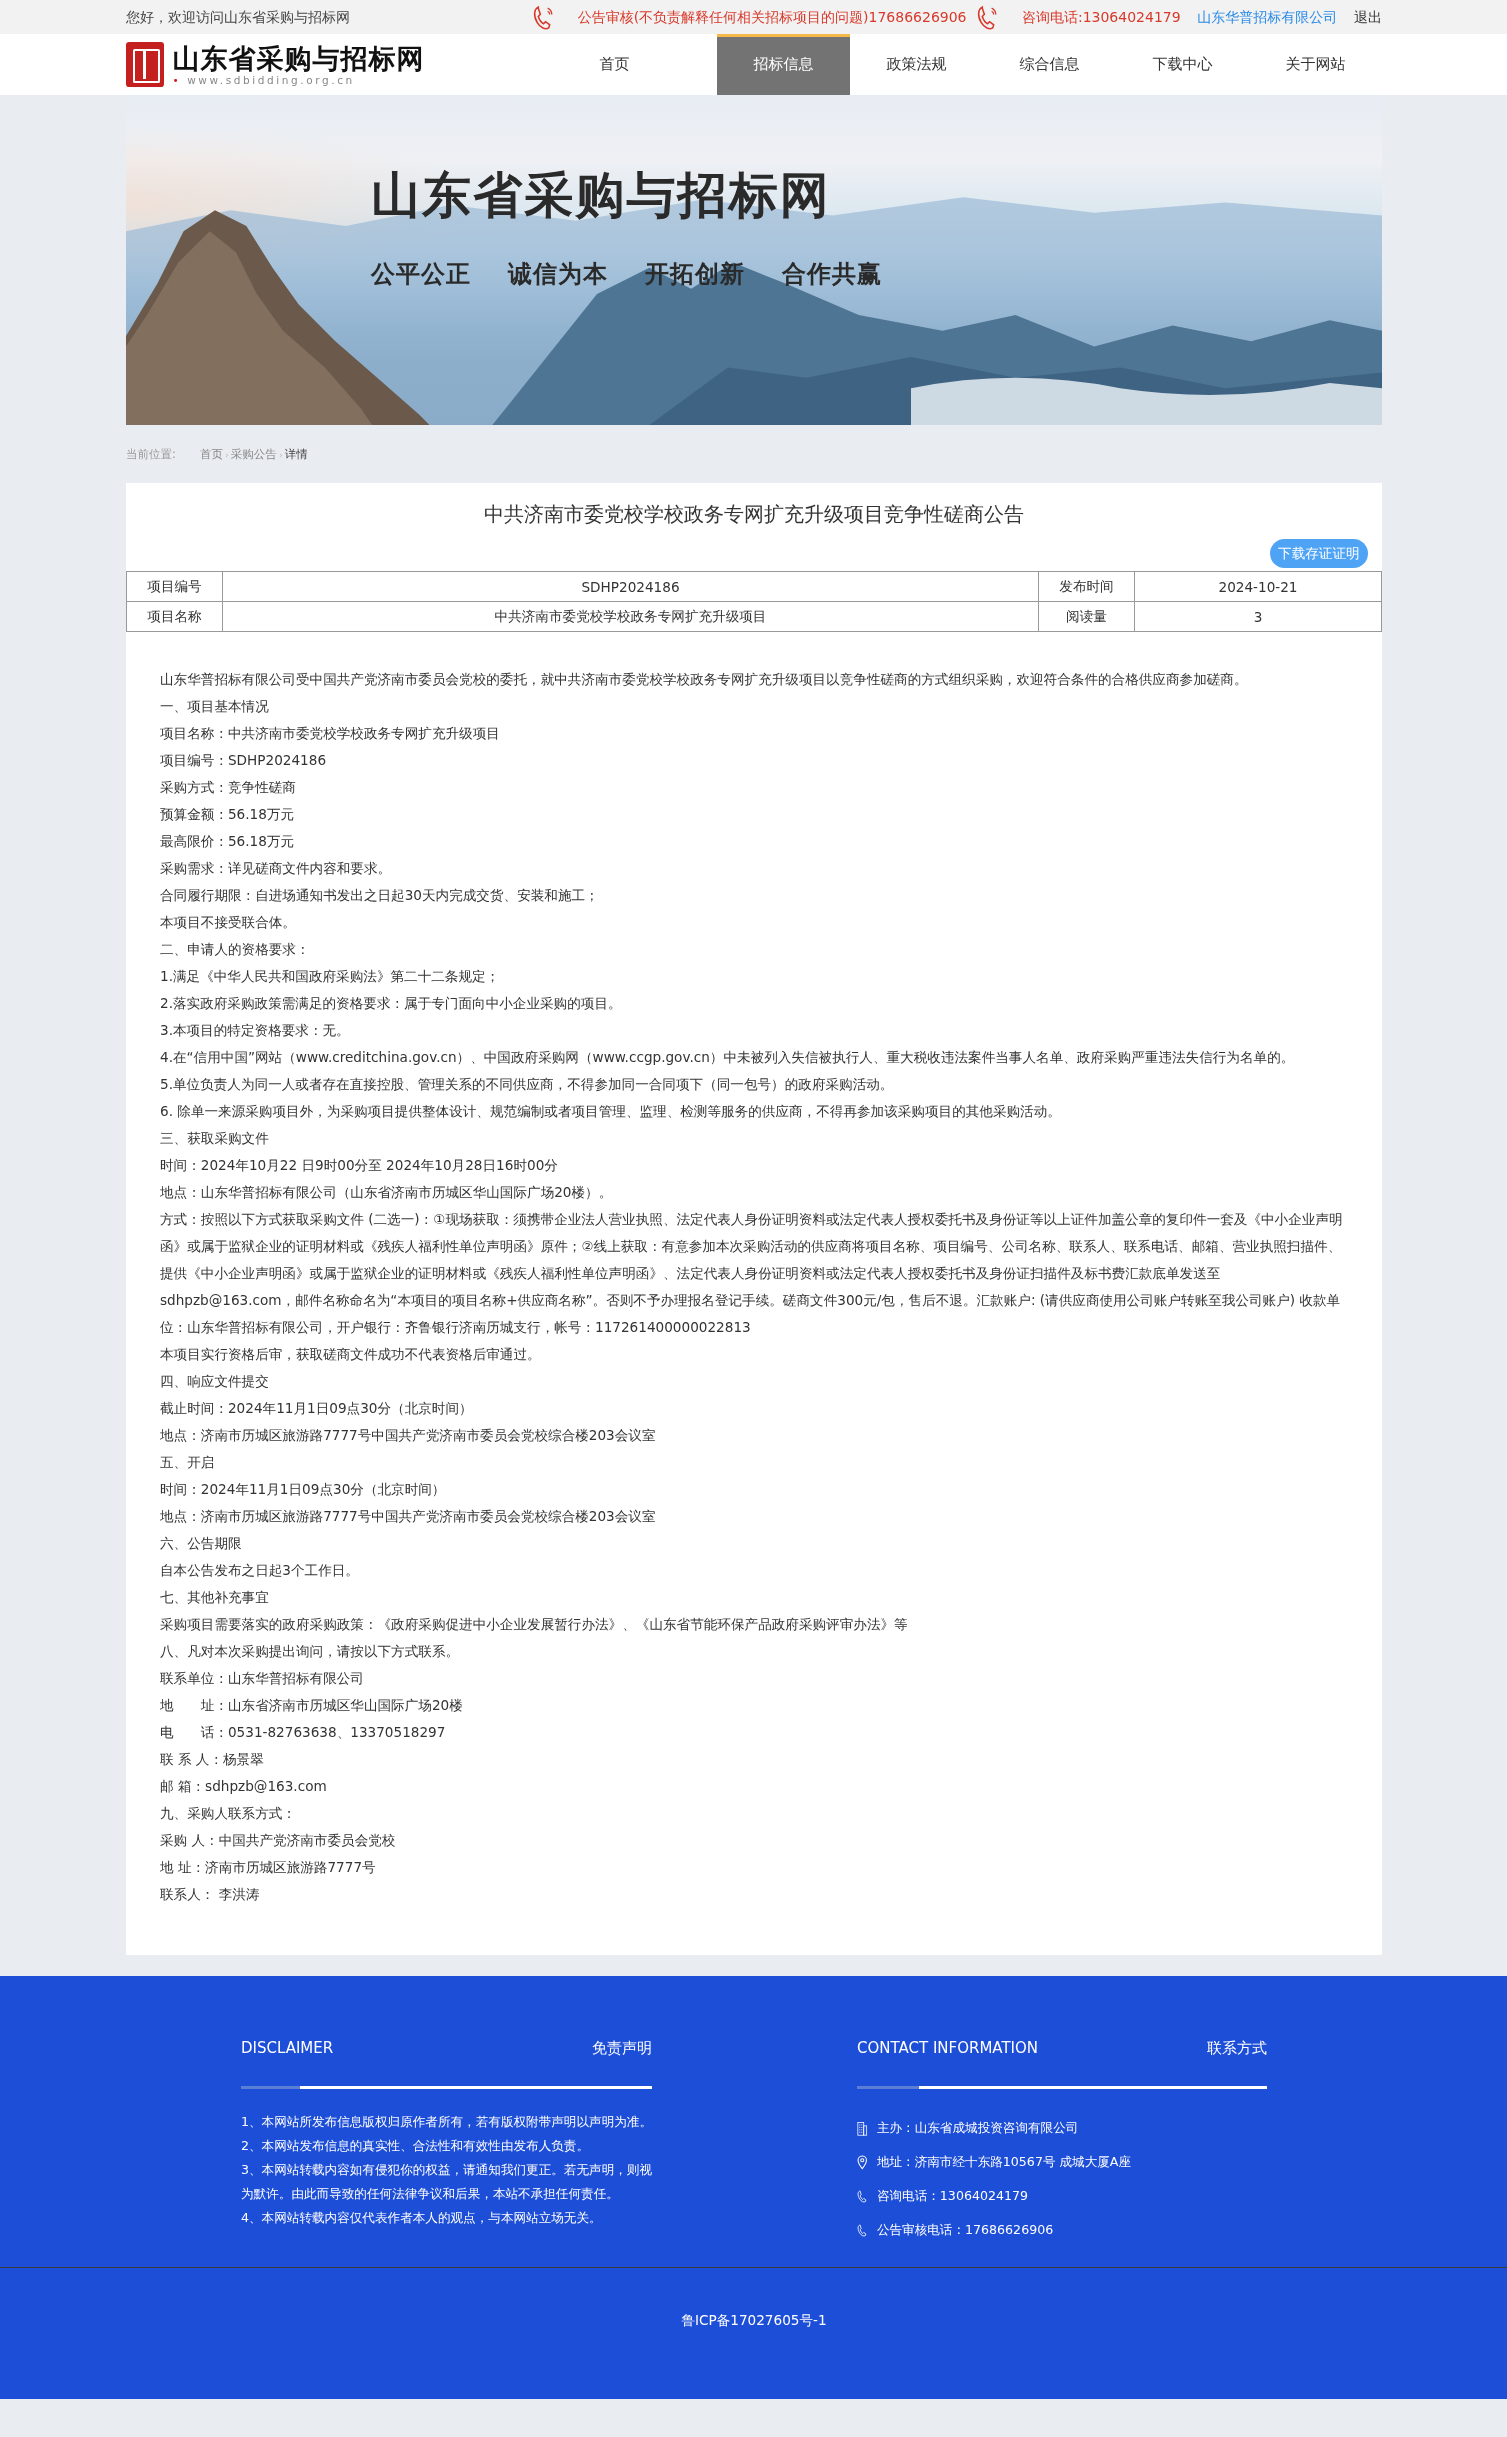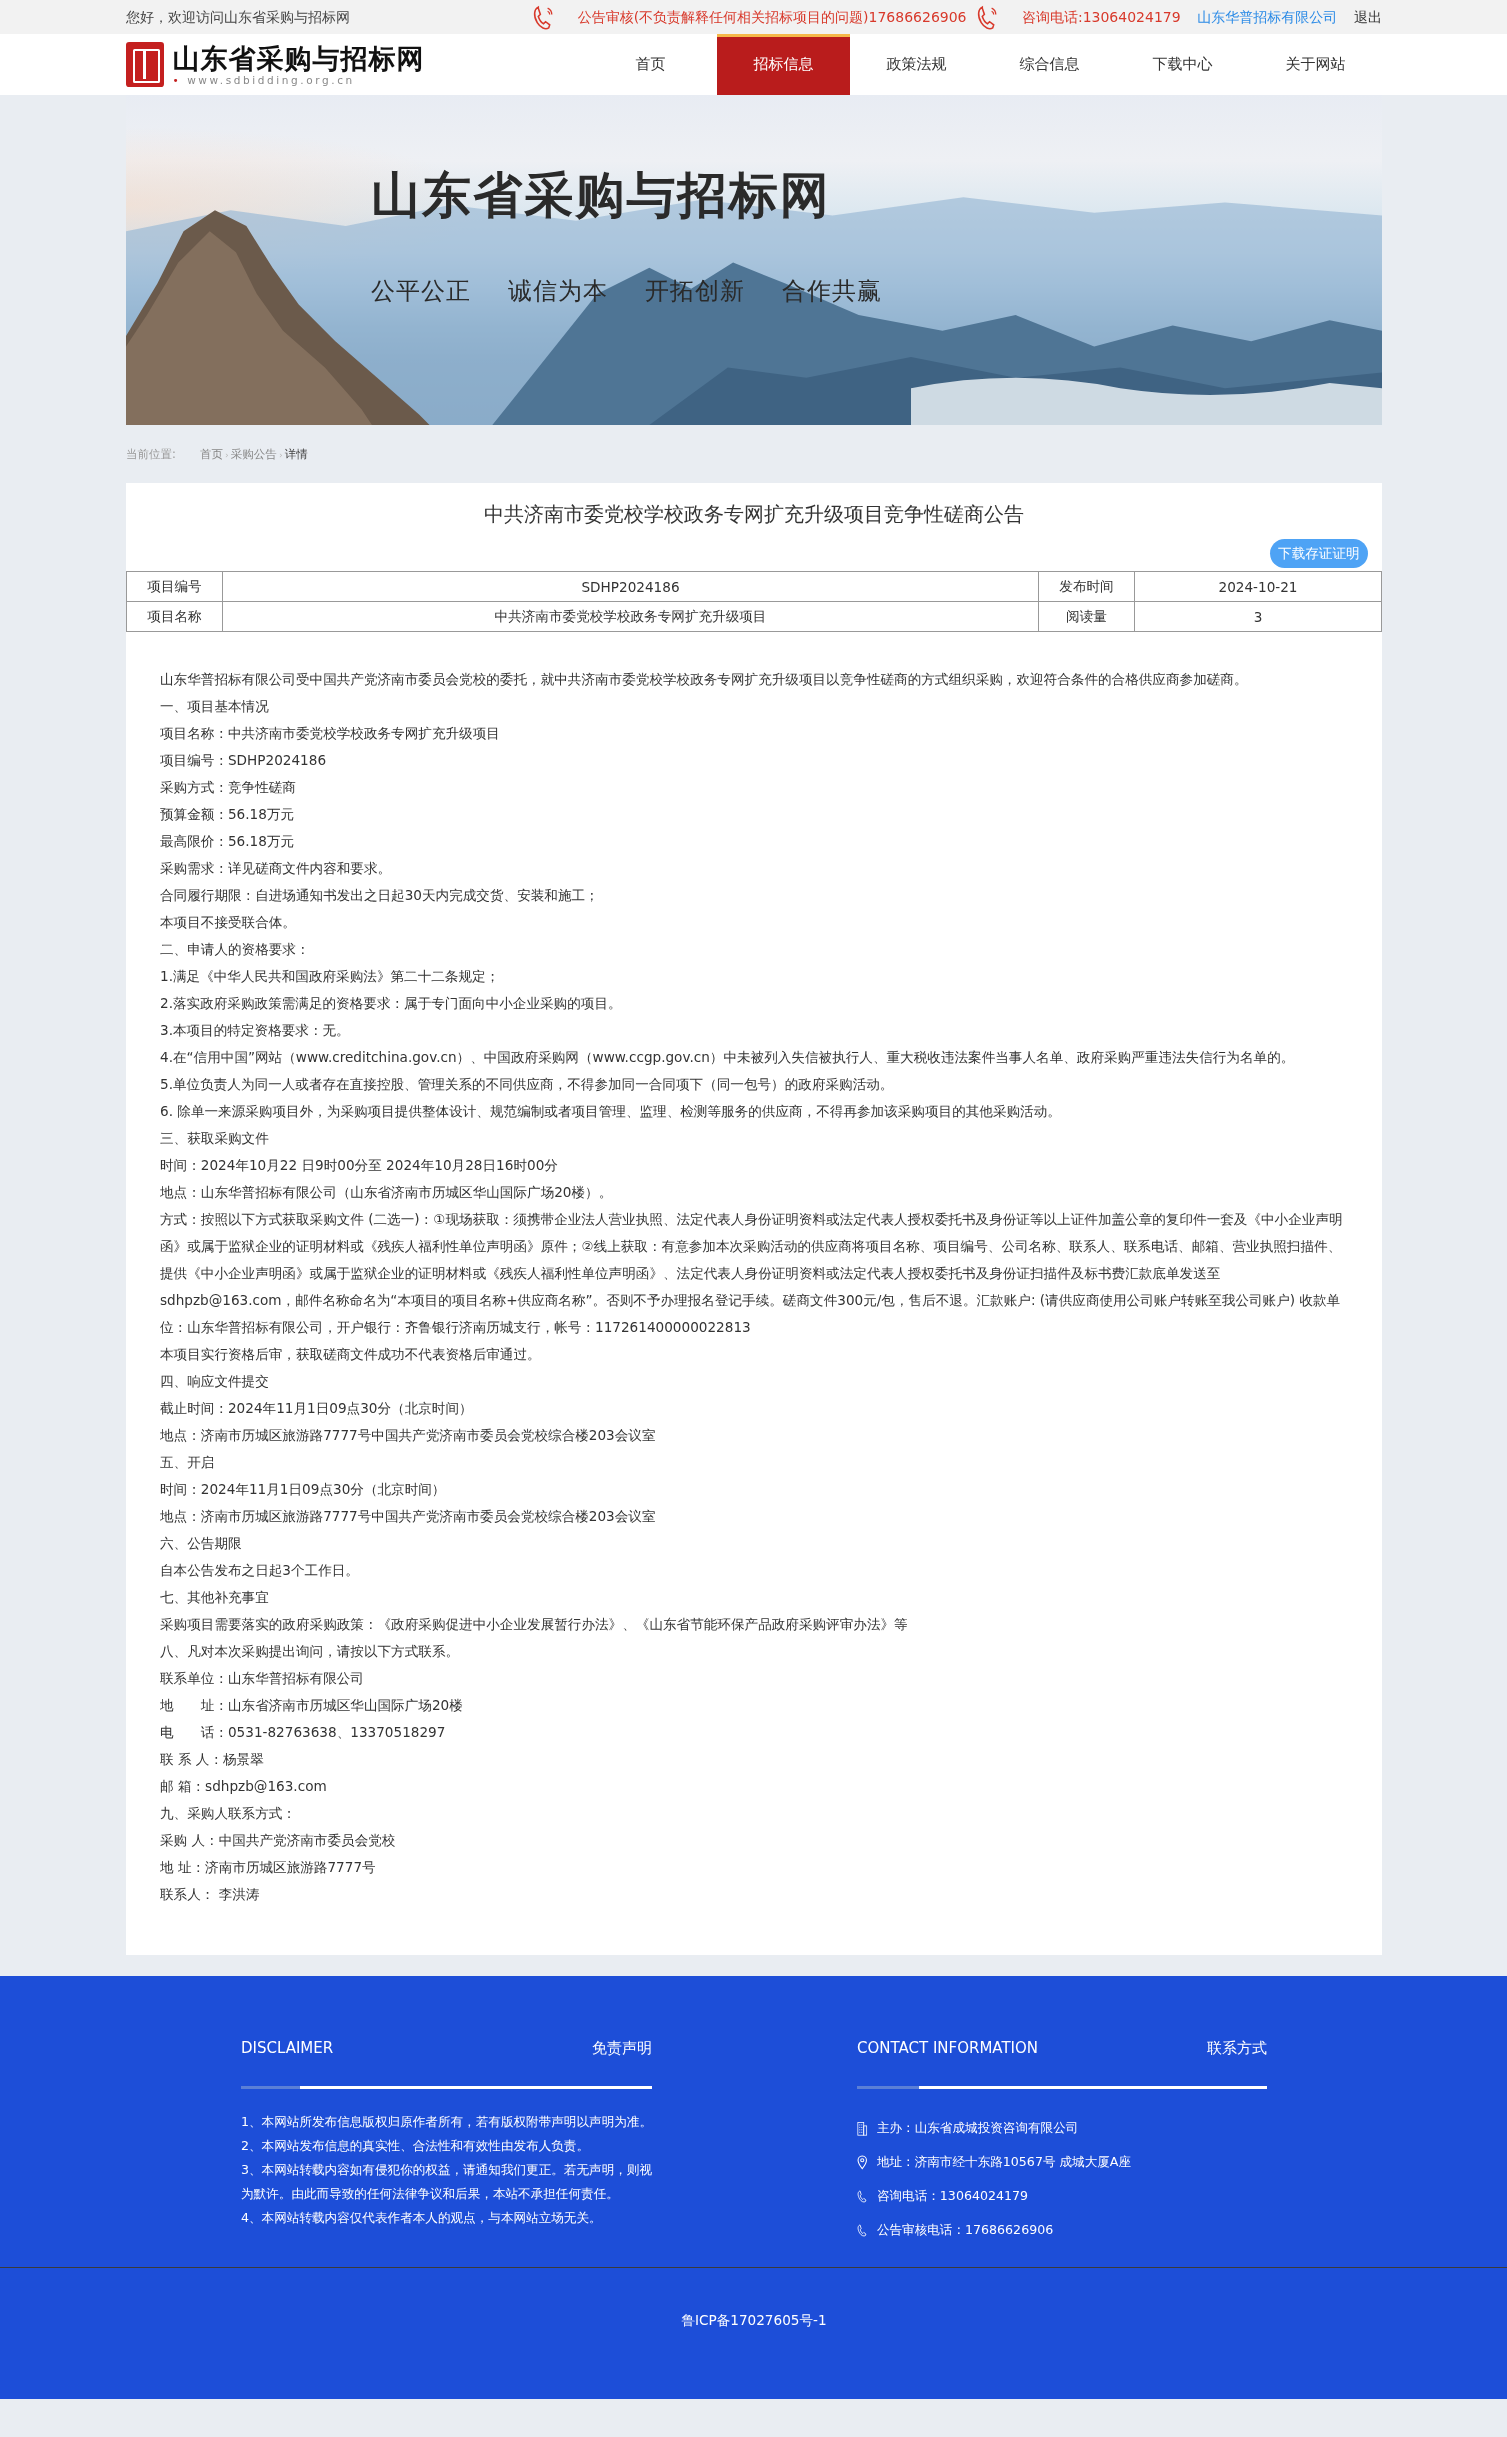--- a/index.html
+++ b/index.html
@@ -27,31 +27,31 @@
   .logo { display: flex; align-items: center; gap: 8.4px; }
   .logo-mark { width: 38px; height: 45px; background: #c4201f; border-radius: 3.1px; position: relative; }
   .logo-mark::before { content: ""; position: absolute; left: 7.3px; top: 7.3px; width: 23px; height: 30px; border: 2.6px solid #fff; border-radius: 1.6px; }
   .logo-mark::after { content: ""; position: absolute; left: 17.3px; top: 7.3px; width: 3.1px; height: 30px; background: #fff; }
   .logo-text { display: flex; flex-direction: column; }
   .logo-title { font-family: "DejaVu Serif", "Liberation Serif", serif; font-weight: bold; font-size: 27px; color: #111; letter-spacing: 1px; line-height: 31px; }
   .logo-url { font-size: 10.5px; color: #888; letter-spacing: 2.6px; }
   .logo-url::before { content: "• "; color: #c4201f; }
   .nav { display: flex; height: 61px; }
   .nav-item { width: 133px; text-align: center; line-height: 61px; font-size: 15px; color: #333; cursor: pointer; position: relative; }
-  .nav-item.active { background: #b91c1c; color: #fff; }
+  .nav-item.active { background: #737373; color: #fff; margin-left: 36px; }
   .nav-item.active::before { content: ""; position: absolute; left: 0; right: 0; top: 0; height: 3.1px; background: #f5b84a; }
 
   
   .banner { height: 330px; margin-top: 0; position: relative; overflow: hidden;
     background: linear-gradient(180deg, #e8ecf3 0%, #eef0f4 20%, #dde8f0 35%, #c8dcec 48%, #a8c6de 58%, #7fa6c4 70%, #6a93b4 80%, #5f88aa 100%);
   }
   .banner .sunglow { position: absolute; left: 0; top: 31px; width: 366px; height: 157px; background: radial-gradient(ellipse at left, rgba(250,220,200,0.6), rgba(255,255,255,0) 70%); }
   .banner svg.mountains { position: absolute; left: 0; bottom: 0; width: 1256px; height: 330px; }
   .banner .b-title { position: absolute; left: 245px; top: 68px; font-family: "DejaVu Serif", "Liberation Serif", serif; font-weight: bold; font-size: 49px; color: #2a2a2a; letter-spacing: 2.1px; }
-  .banner .slogans { position: absolute; left: 245px; top: 180px; display: flex; gap: 37px; font-family: "DejaVu Serif", "Liberation Serif", serif; font-weight: normal; font-size: 24px; color: #2a2a2a; letter-spacing: 1px; text-align: center; }
+  .banner .slogans { position: absolute; left: 245px; top: 163px; display: flex; gap: 37px; font-family: "DejaVu Serif", "Liberation Serif", serif; font-weight: bold; font-size: 24px; color: #2a2a2a; letter-spacing: 1px; text-align: center; }
 
   
   .breadcrumb { height: 58px; display: flex; align-items: center; font-size: 11.5px; color: #999; }
   .breadcrumb .label { margin-right: 24px; }
   .breadcrumb a { color: #888; }
   .breadcrumb .sep { color: #bbb; margin: 0 2.1px; font-size: 9.4px; }
   .breadcrumb .current { color: #444; }
 
   
   .card { background: #fff; padding: 0 0 47px; }

